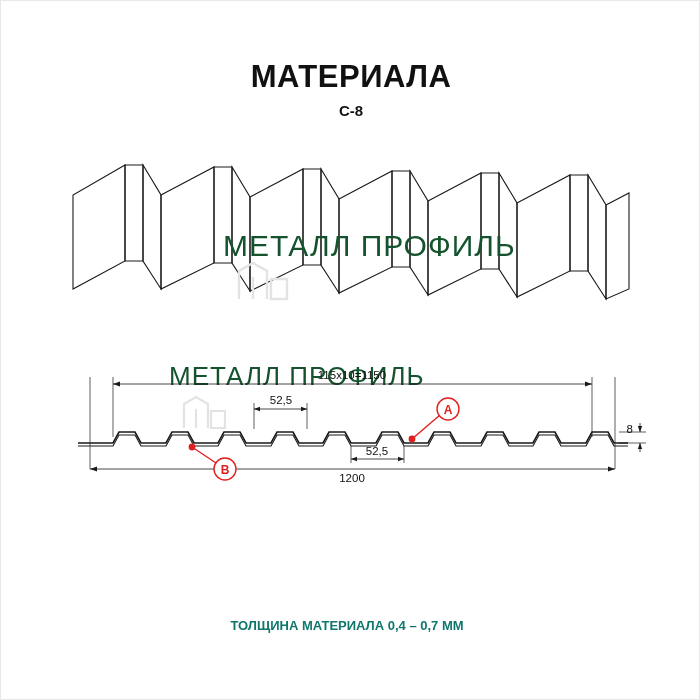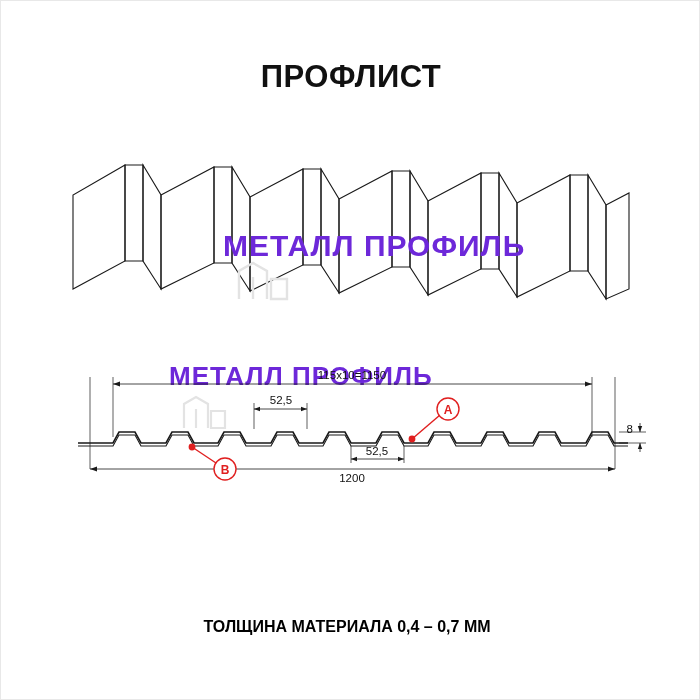--- a/index.html
+++ b/index.html
@@ -55,29 +55,29 @@
     left: 49px;
     width: 600px;
     height: 145px;
   }
   .footer {
     position: absolute;
     top: 617px;
     left: 0;
     width: 692px;
     text-align: center;
-    font-size: 16px;
+    font-size: 13px;
     font-weight: bold;
-    color: #000000;
+    color: #0f766e;
   }
   .wm {
     position: absolute;
     pointer-events: none;
-    color: #6d28d9;
-    font-weight: bold;
+    color: #14532d;
+    font-weight: normal;
     white-space: nowrap;
     font-family: "Liberation Sans", sans-serif;
   }
   .wm1 {
     top: 228px;
     left: 222px;
     font-size: 30px;
     letter-spacing: 1px;
   }
   .wm2 {
@@ -91,21 +91,22 @@
     pointer-events: none;
   }
   svg { display: block; }
   text { font-family: "Liberation Sans", sans-serif; }
 </style>
 </head>
 <body>
 
 <div class="page">
 
-  <div class="title">ПРОФЛИСТ</div>
+  <div class="title">МАТЕРИАЛА</div>
+  <div class="subtitle">С-8</div>
 
   <div class="iso-wrap">
     <svg width="560" height="175" viewBox="0 0 560 175">
       <g fill="none" stroke="#1a1a1a" stroke-width="1.1" stroke-linejoin="miter">
 
         <path d="M54 24 L54 120 L2 148 L2 54 Z"></path>
 
         <path d="M54 24 L72 24 L72 120 L54 120 Z"></path>
         <path d="M72 24 L90 54 L90 148 L72 120 Z"></path>
         <path d="M90 54 L143 26 L143 122 L90 148 Z"></path>

